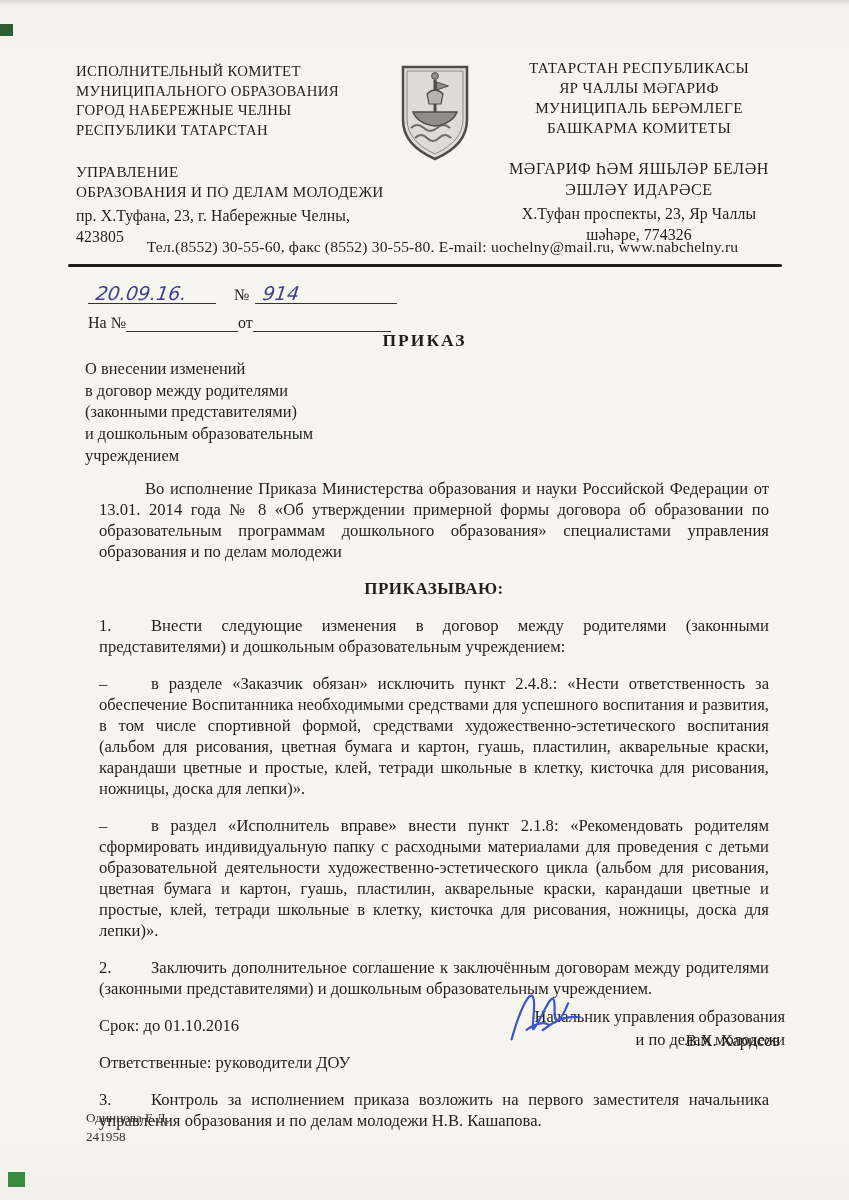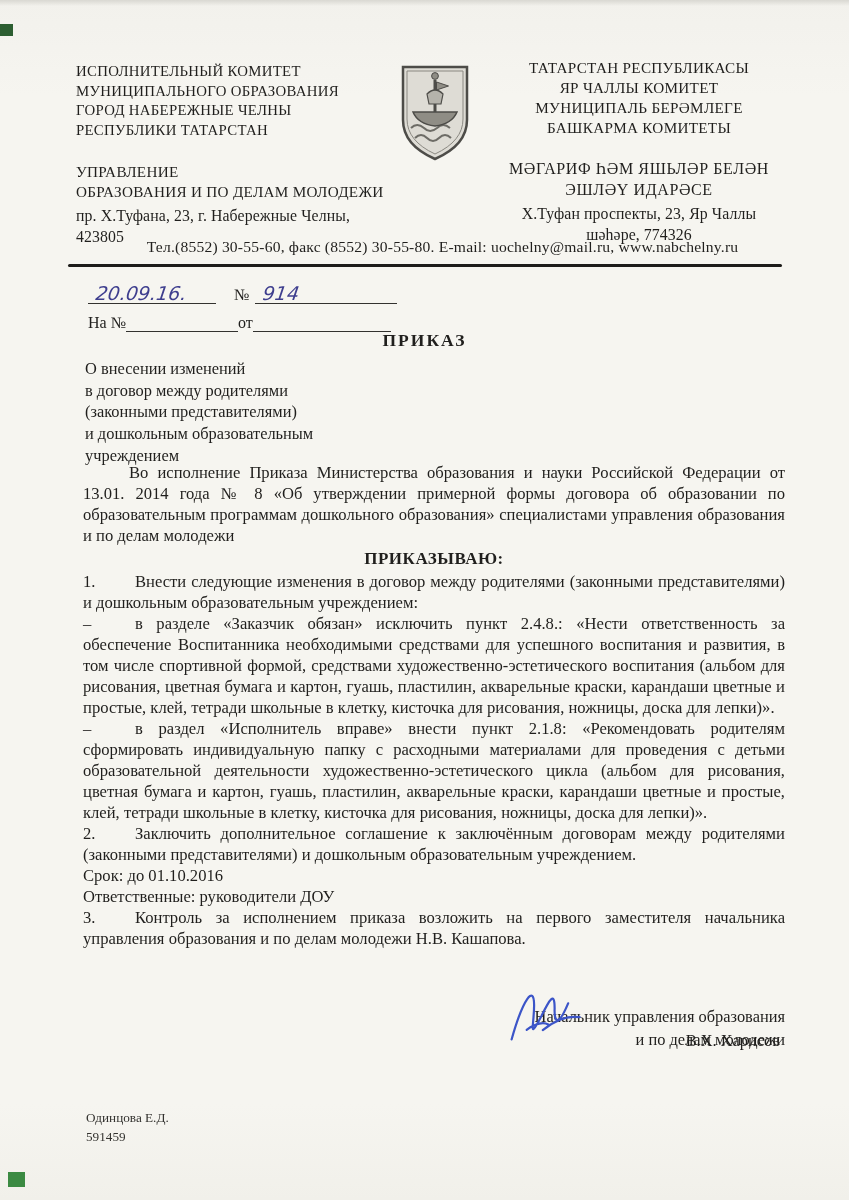--- a/index.html
+++ b/index.html
@@ -55,21 +55,21 @@
 
   .doc-title { position:absolute; left:0; top:330px; width:100%; text-align:center;
     font-weight:bold; font-size:17.5px; letter-spacing:2px; }
 
   .subject { position:absolute; left:85px; top:358px; width:340px;
     font-size:16.4px; line-height:1.32; }
 
   
   .doc-body { position:absolute; left:83px; top:462px; width:702px;
     font-size:16.6px; line-height:21px; text-align:justify; }
-  .doc-body p { margin:0; }
+  .doc-body p { margin:16px; }
   .intro { text-indent:46px; }
   .order-heading { text-align:center; font-weight:bold; font-size:17px;
     margin:2px 0 2px 0 !important; letter-spacing:.5px; }
   .marker { display:inline-block; width:52px; }
 
   
   .sig-block { position:absolute; left:85px; top:1006px; width:700px; font-size:16.4px; line-height:1.4;text-align:right; }
   .sig-name { position:absolute; right:5px; top:24px; font-size:16.4px; }
   .signature-svg { position:absolute; left:410px; top:-36px; width:96px; height:86px;
     transform:rotate(-6deg); }
@@ -107,21 +107,21 @@
     <path d="M17 80 q6 -6 12 0 q6 6 12 0 q6 -6 12 0" stroke="#6d6c66" fill="none" stroke-width="2"></path>
     <path d="M15 54 L59 54 Q54 66 37 68 Q20 66 15 54 Z" fill="#8f8d85" stroke="#4d4c48" stroke-width="1.5"></path>
     <rect x="35.5" y="22" width="3" height="32" fill="#4d4c48"></rect>
     <path d="M38.5 24 l12 4 -12 4 Z" fill="#8f8d85" stroke="#4d4c48" stroke-width="1"></path>
     <path d="M29 36 q8 -8 16 0 l-2 10 h-12 Z" fill="#b5b3ab" stroke="#4d4c48" stroke-width="1.2"></path>
     <circle cx="37" cy="18" r="3.4" fill="#8f8d85" stroke="#4d4c48" stroke-width="1"></circle>
   </svg>
 
   <div class="header-right">
     <div class="org-line">ТАТАРСТАН РЕСПУБЛИКАСЫ</div>
-    <div class="org-line">ЯР ЧАЛЛЫ КОМИТЕТ</div>
+    <div class="org-line">ЯР ЧАЛЛЫ МӘГАРИФ</div>
     <div class="org-line">МУНИЦИПАЛЬ БЕРӘМЛЕГЕ</div>
     <div class="org-line">БАШКАРМА КОМИТЕТЫ</div>
     <div class="dept-block">
       <div>МӘГАРИФ ҺӘМ ЯШЬЛӘР БЕЛӘН</div>
       <div>ЭШЛӘҮ ИДАРӘСЕ</div>
     </div>
     <div class="addr-block">
       <div>Х.Туфан проспекты, 23, Яр Чаллы</div>
       <div>шәһәре, 774326</div>
     </div>
@@ -166,16 +166,16 @@
     <div>Начальник управления образования</div>
     <div>и по делам молодежи</div>
     <svg class="signature-svg" viewBox="0 0 96 86">
       <path d="M14 66 C 30 26, 42 14, 40 34 C 38 54, 30 70, 46 46 C 56 30, 62 22, 60 40 C 58 54, 62 58, 74 36 M 46 60 C 58 52, 72 48, 84 51 M 30 58 C 40 52, 48 52, 52 55" stroke="#3c55c8" fill="none" stroke-width="2.2" stroke-linecap="round"></path>
     </svg>
     <span class="sig-name">В.Х. Харисов</span>
   </div>
 
   <div class="footer-note">
     <div>Одинцова Е.Д.</div>
-    <div>591459</div>
+    <div>241958</div>
   </div>
 
 </div>
 
 </body></html>

